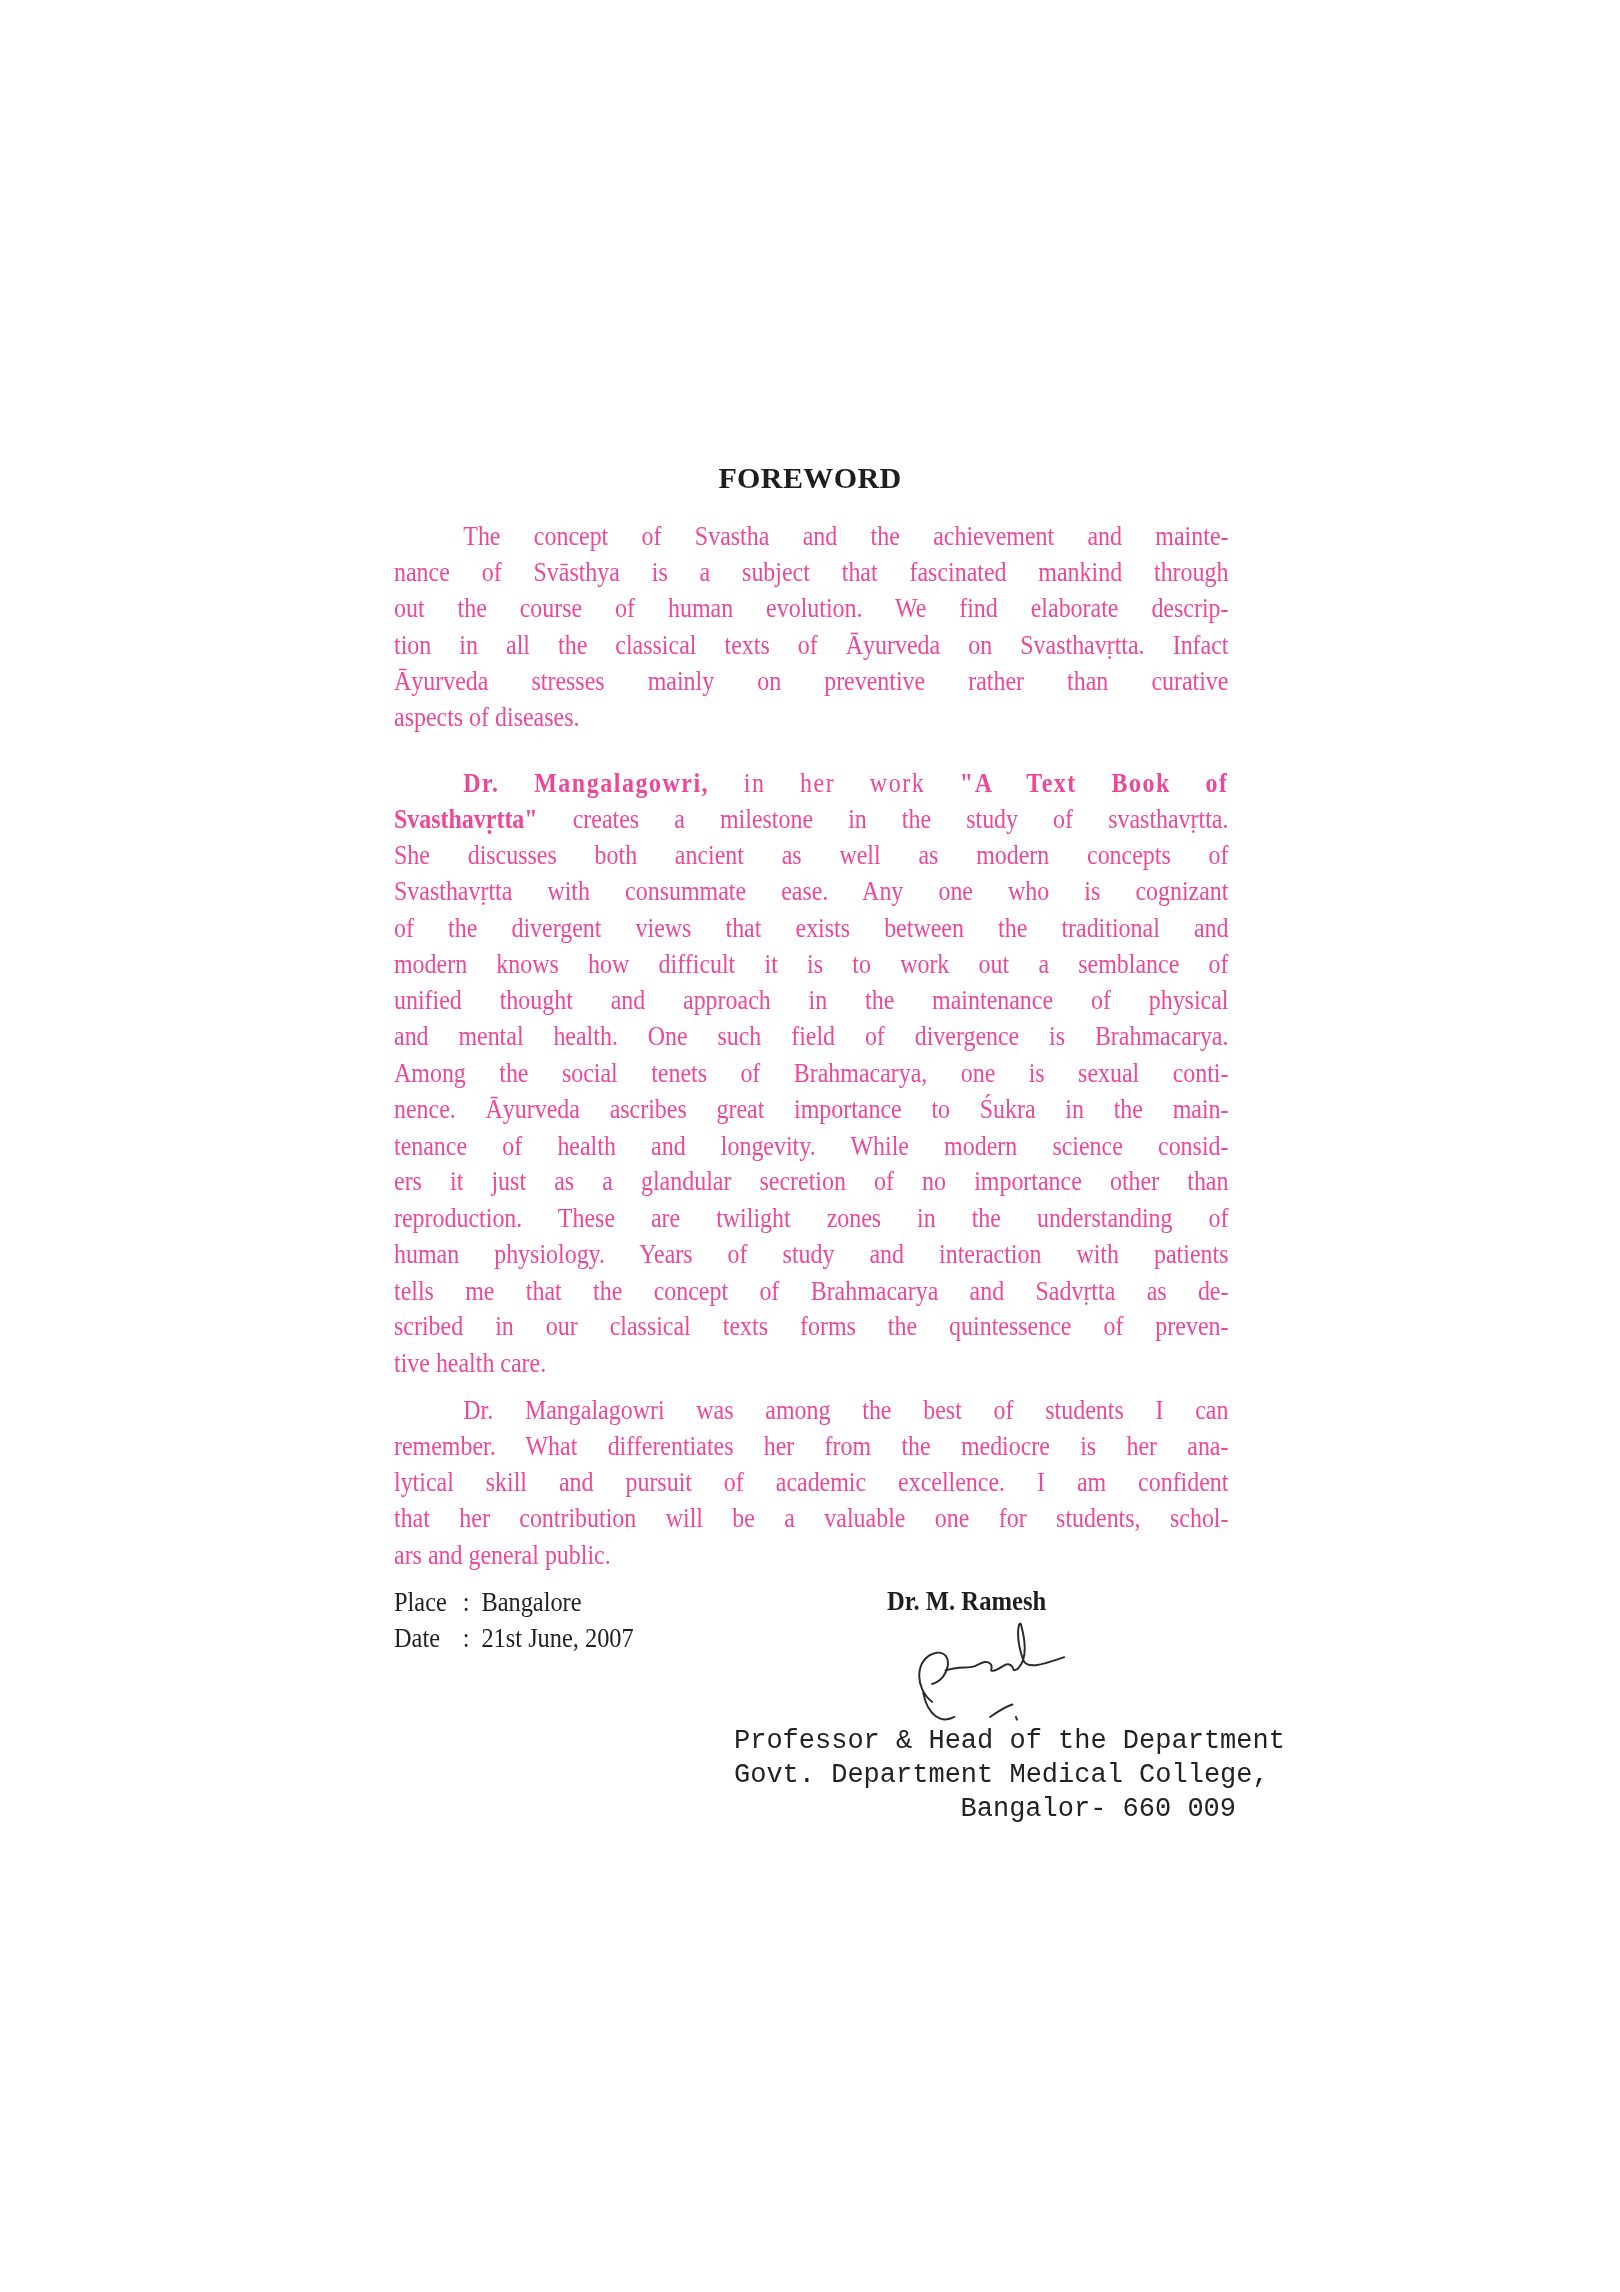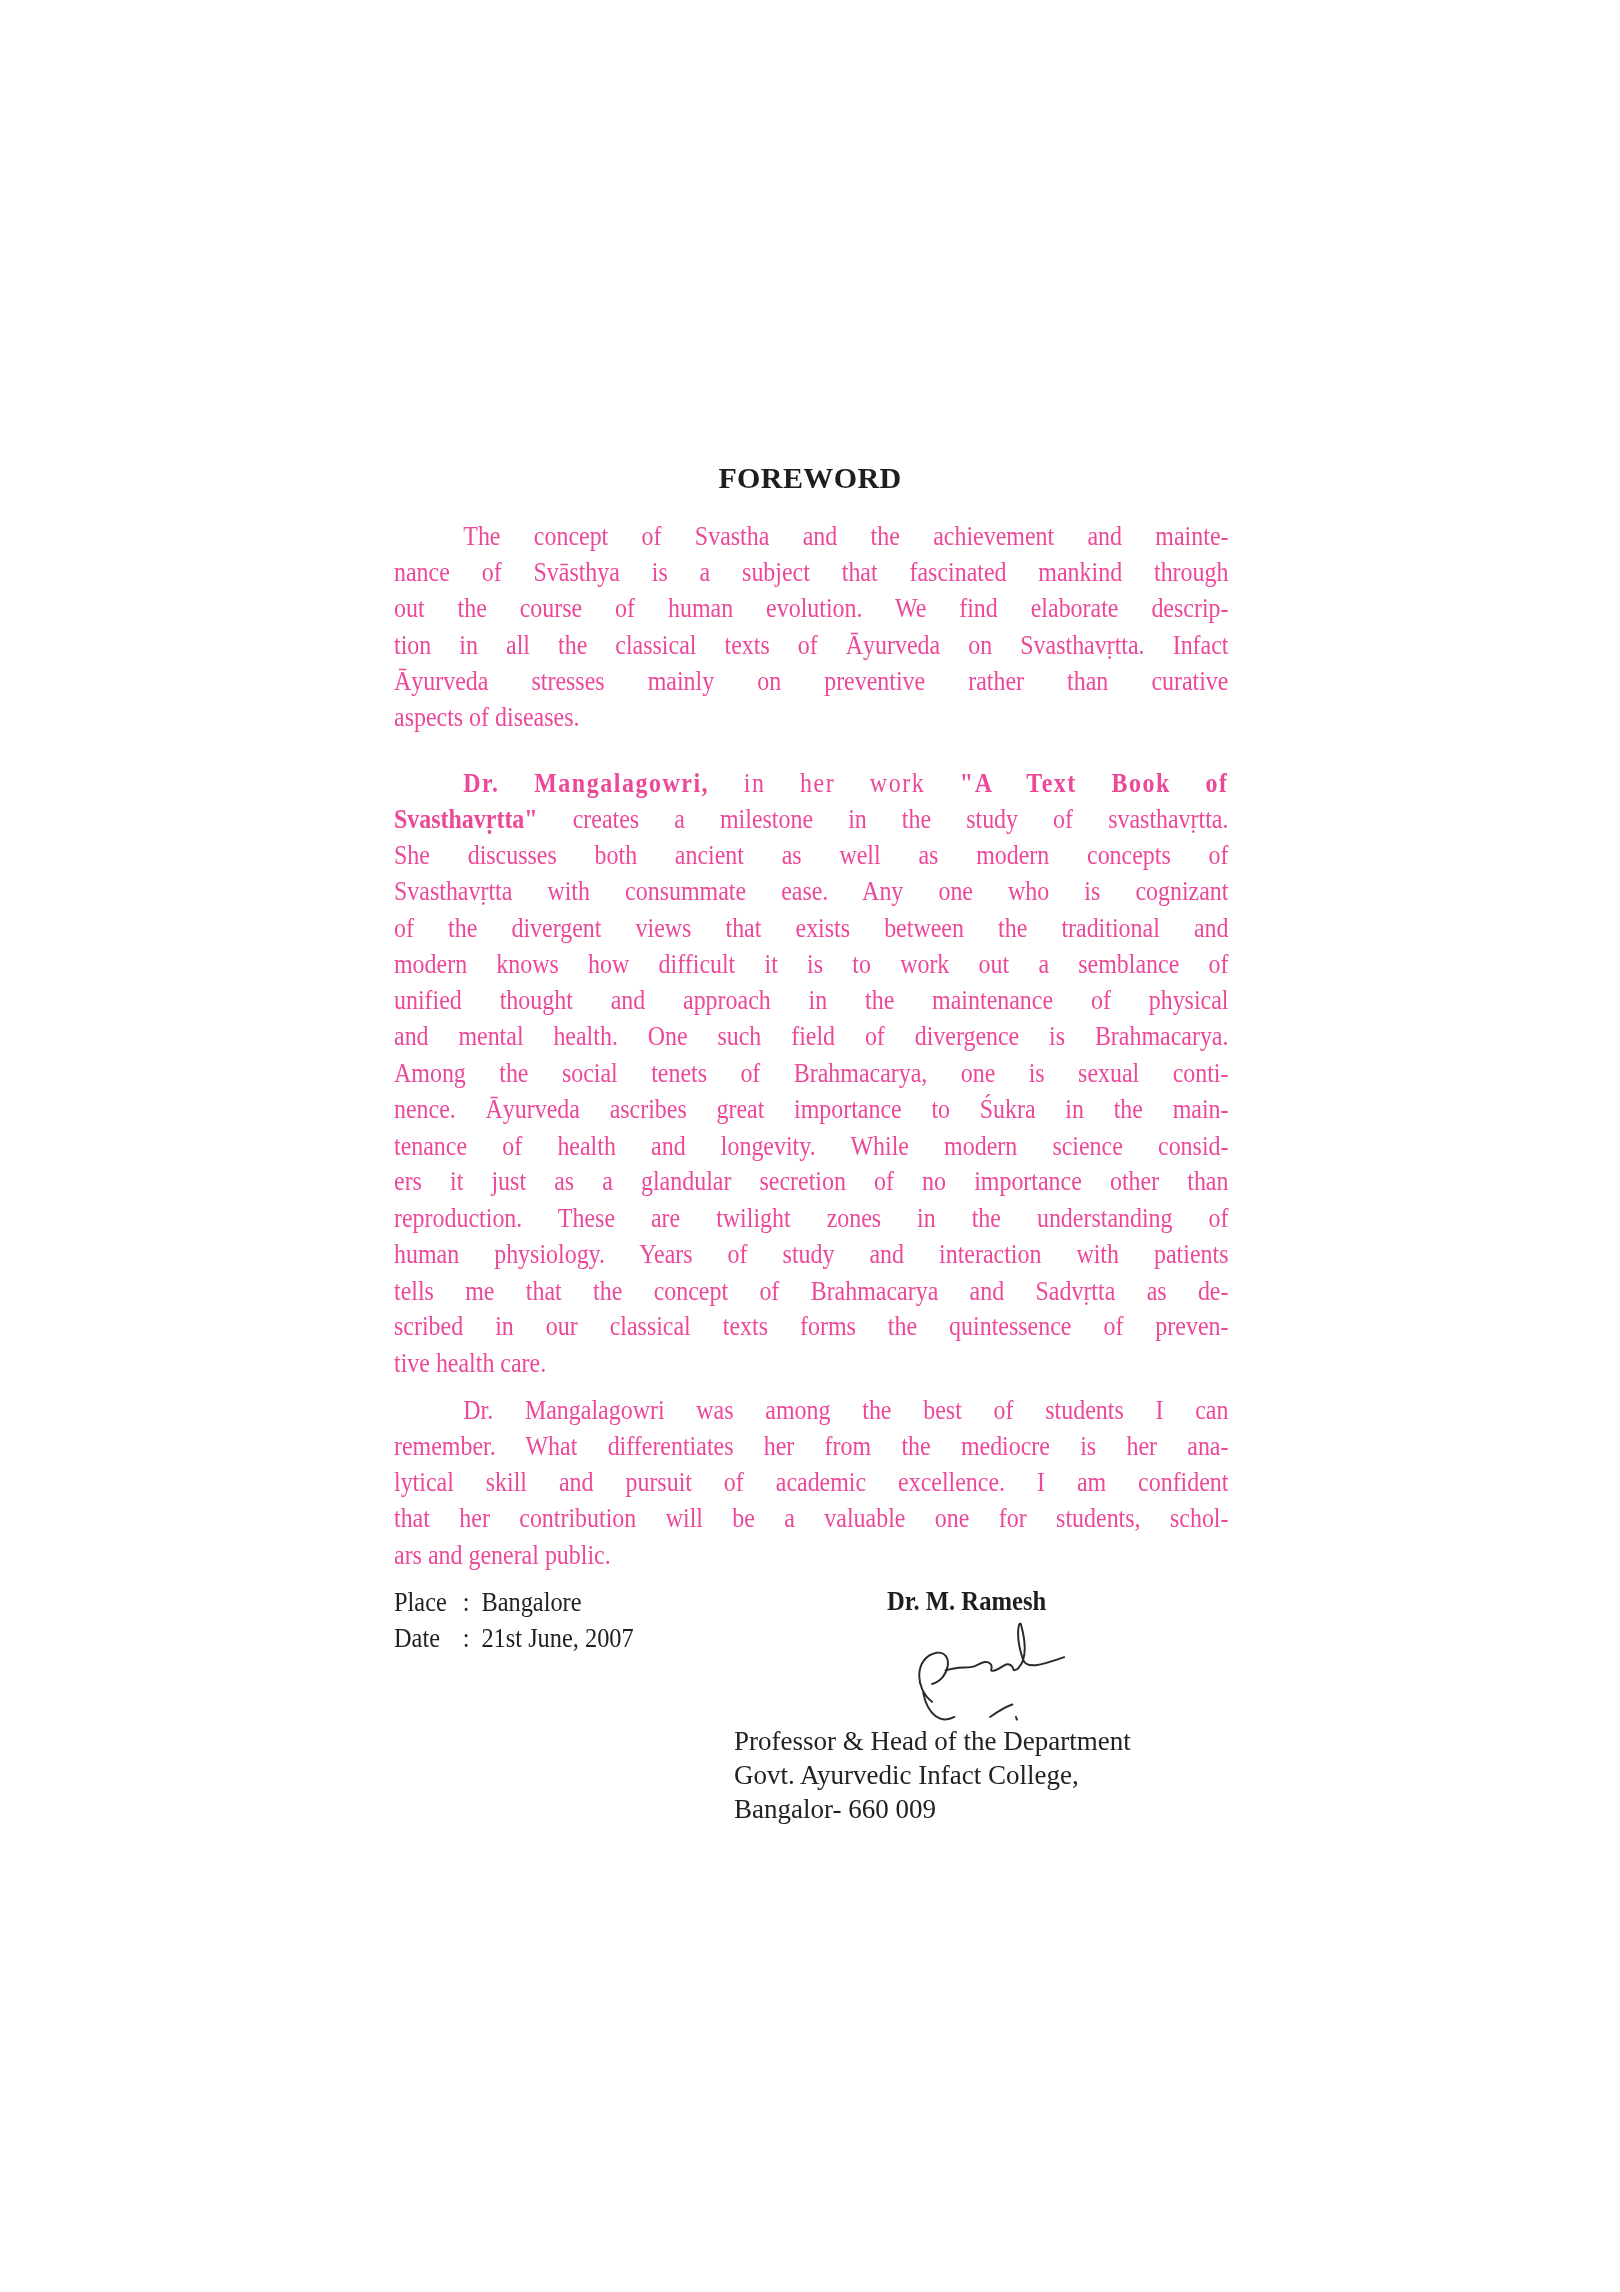--- a/index.html
+++ b/index.html
@@ -27,22 +27,22 @@
     line-height: 36px; color: #222; transform-origin: 0 0; transform: scaleX(0.87); white-space: nowrap;
   }
   .sig-left .lab { display: inline-block; width: 79px; }
   .sig-left .colon { display: inline-block; width: 21.5px; }
   .signer {
     position: absolute; left: 887px; top: 1585px; font-family: "Liberation Serif", serif;
     font-weight: bold; font-size: 28px; color: #1e1e1e; transform-origin: 0 0; transform: scaleX(0.88); white-space: nowrap;
   }
   .signature { position: absolute; left: 905px; top: 1617px; width: 197px; height: 116px; }
   .affil {
-    position: absolute; left: 734px; width: 502px; top: 1724px; text-align: left;
-    font-family: Liberation Serif, serif; font-size: 27px; line-height: 34px; color: #222;
+    position: absolute; left: 734px; width: 502px; top: 1724px; text-align: right;
+    font-family: Liberation Mono, monospace; font-size: 27px; line-height: 34px; color: #222;
   }
   .affil div { white-space: nowrap; }
 </style>
 </head>
 <body>
 
 <div class="page">
 
   <div class="title">FOREWORD</div>
 
@@ -148,17 +148,17 @@
 
   <div class="signer">Dr. M. Ramesh</div>
 
   <svg class="signature" viewBox="0 0 220 130">
     <path d="M30 95 C10 80, 10 45, 35 40 C55 38, 50 70, 30 75 M20 85 C25 110, 40 120, 55 112 M45 60 C60 55, 70 58, 78 55 C85 52, 90 48, 95 52 C100 56, 92 62, 100 60 C108 58, 112 50, 118 54 C124 58, 118 62, 126 58 C132 52, 138 40, 130 10 C128 0, 122 20, 132 48 C136 58, 150 55, 178 45" fill="none" stroke="#2a2a2a" stroke-width="2.2" stroke-linecap="round" stroke-linejoin="round"></path>
     <path d="M95 112 C105 105, 112 100, 120 98 M124 112 L125 115" fill="none" stroke="#2a2a2a" stroke-width="2.2" stroke-linecap="round"></path>
   </svg>
 
   <div class="affil">
     <div>Professor &amp; Head of the Department</div>
-    <div>Govt. Ayurvedic Infact College,</div>
+    <div>Govt. Department Medical College,</div>
     <div>Bangalor- 660 009</div>
   </div>
 </div>
 
 
 </body></html>

